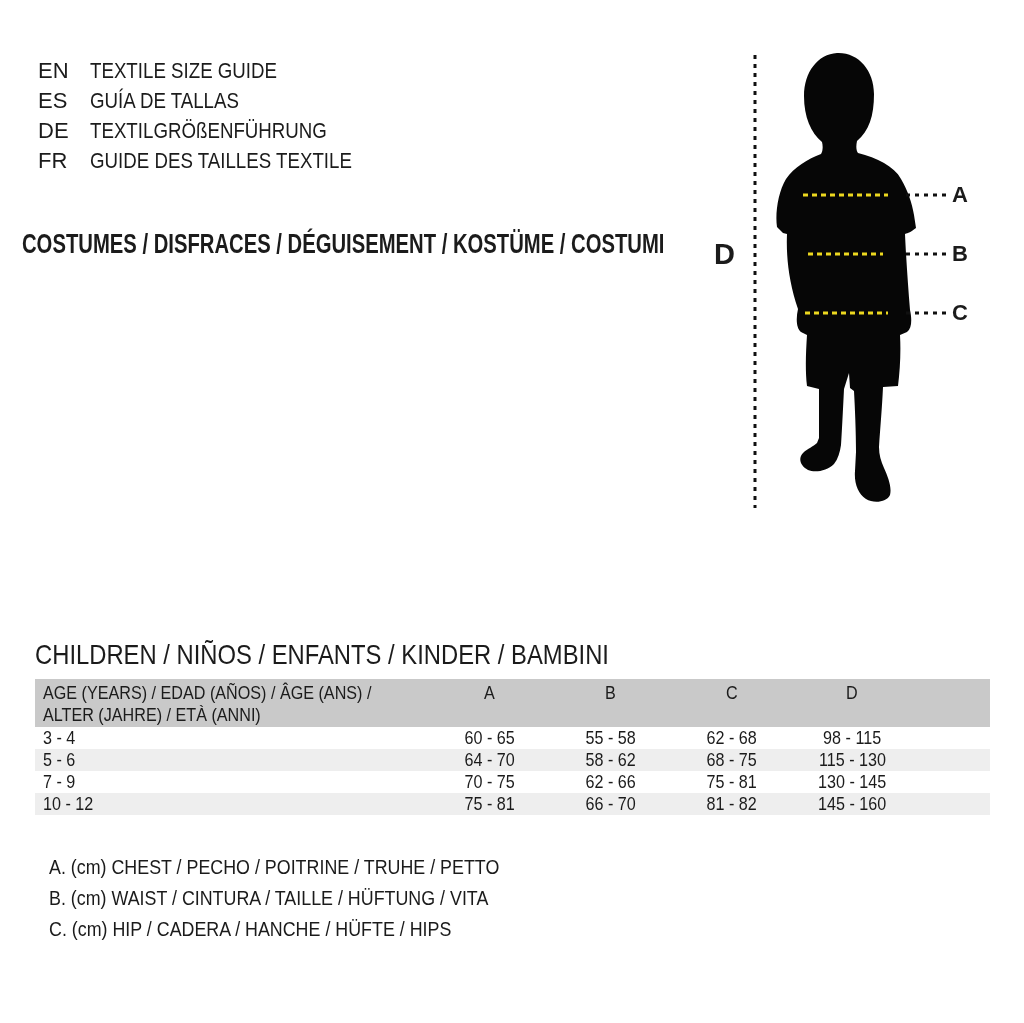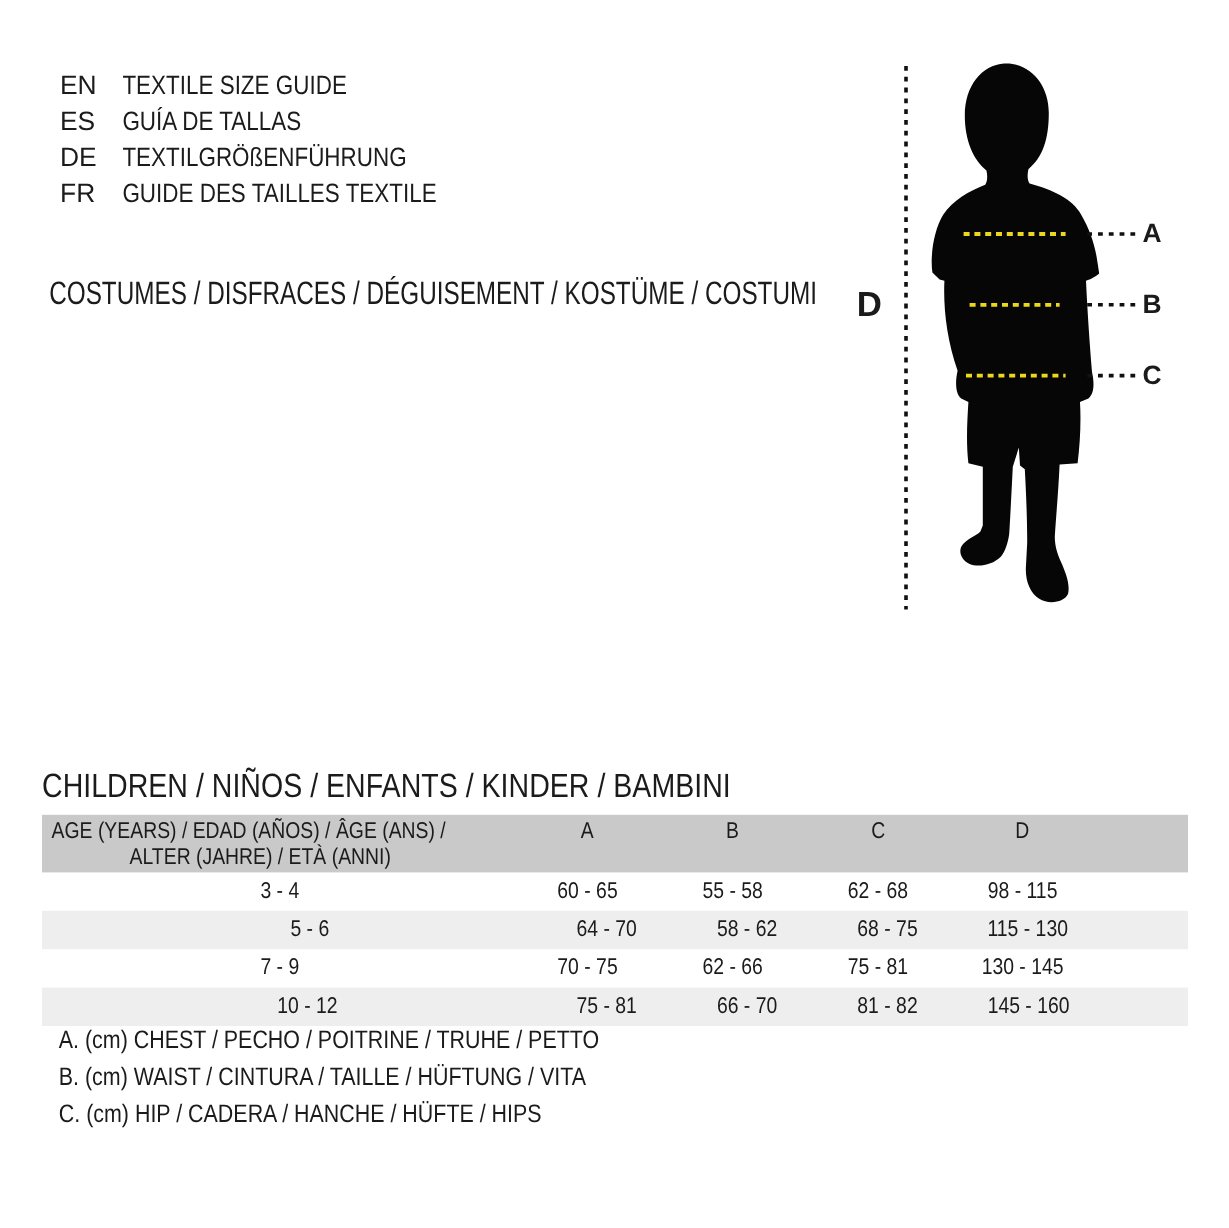--- a/index.html
+++ b/index.html
@@ -22,26 +22,26 @@
   .cond-c {
     display: inline-block;
     transform: scaleX(0.85);
     transform-origin: 50% 50%;
     white-space: nowrap;
   }
 
   
   .lang-list { position: absolute; left: 38px; top: 56px; }
   .lang-row { display: flex; height: 30px; line-height: 30px; font-size: 22px; }
-  .lang-code { width: 52px; flex: 0 0 52px; margin-left: 12px; }
+  .lang-code { width: 52px; flex: 0 0 52px; }
 
   
   .heading {
-    position: absolute; left: 41px; top: 228px;
-    font-size: 27px; font-weight: normal; line-height: 32px;
+    position: absolute; left: 22px; top: 228px;
+    font-size: 27px; font-weight: bold; line-height: 32px;
   }
   .heading .cond { transform: scaleX(0.75); }
 
   
   .figure { position: absolute; left: 700px; top: 40px; width: 324px; height: 480px; }
   .figure svg { position: absolute; left: 0; top: 0; }
   .fig-label {
     position: absolute; font-weight: bold; font-size: 22px; line-height: 24px;
   }
   .fig-label-d { left: 14px; top: 200px; font-size: 29px; line-height: 29px; }
@@ -50,23 +50,23 @@
   .fig-label-c { left: 252px; top: 261px; }
 
   
   .table-section { position: absolute; left: 35px; top: 644px; width: 955px; }
   .table-title { font-size: 28px; line-height: 22px; }
   .size-table { margin-top: 13px; width: 955px; }
   .t-header {
     display: flex; align-items: flex-start;
     height: 48px; background: #c9c9c9; padding-top: 3px;
   }
-  .t-row { display: flex; align-items: center; height: 32px; }
-  .t-row.alt { background: #eeeeee; padding-left: 31px; }
-  .col-age { flex: 0 0 41.3%; padding-left: 8px; font-size: 19px; line-height: 22px; text-align: center; }
+  .t-row { display: flex; align-items: center; height: 22px; }
+  .t-row.alt { background: #eeeeee; }
+  .col-age { flex: 0 0 41.3%; padding-left: 8px; font-size: 19px; line-height: 22px; }
   .col-m { flex: 0 0 12.65%; text-align: center; font-size: 19px; line-height: 22px; }
   .col-sp { flex: 1 1 auto; }
   .age-header div { white-space: nowrap; }
 
   
   .notes { position: absolute; left: 49px; top: 851px; text-decoration: underline; }
   .note-line { height: 31px; line-height: 31px; font-size: 21px; }
 </style>
 </head>
 <body>

